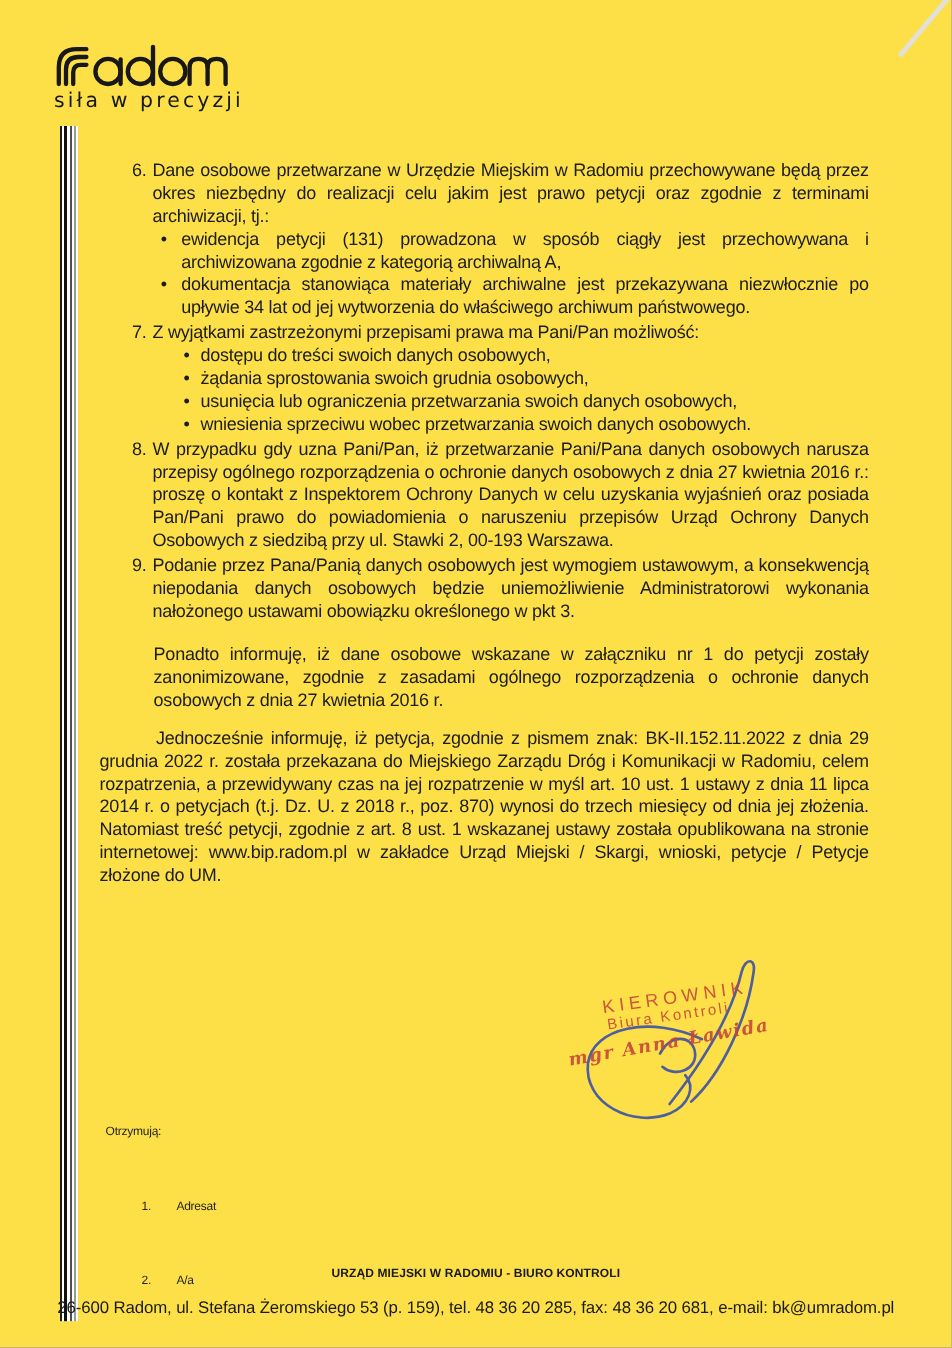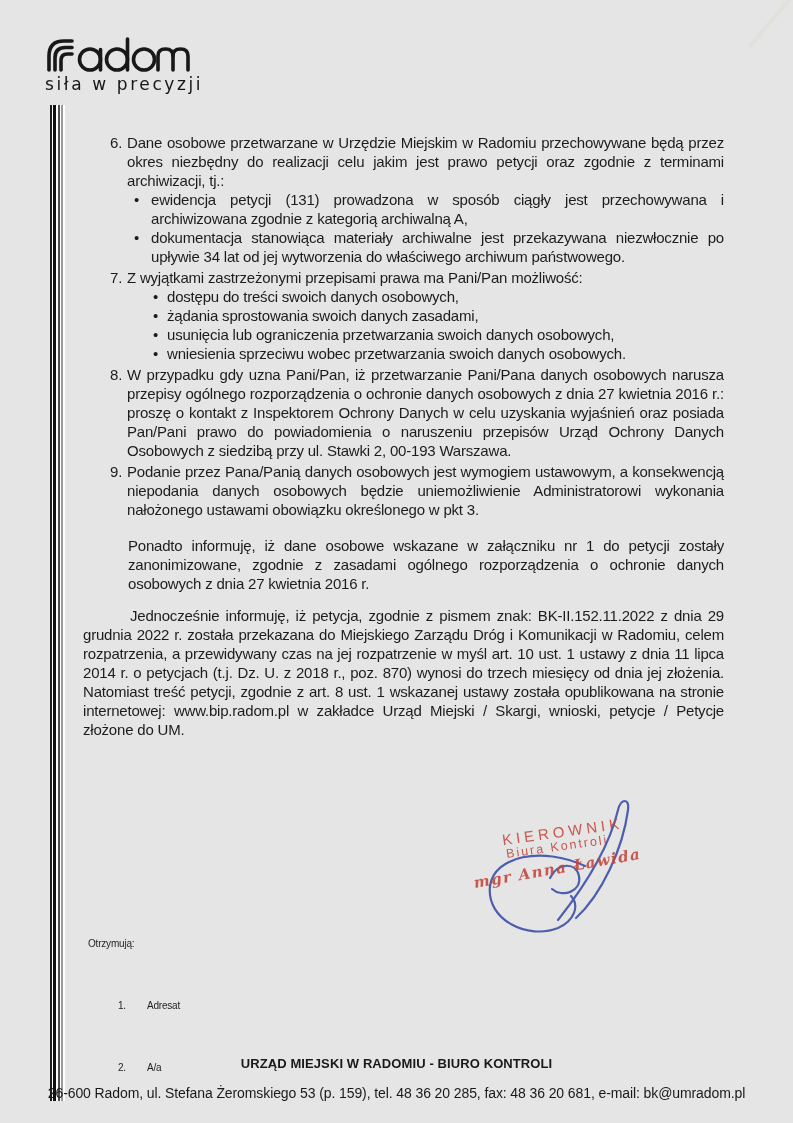--- a/index.html
+++ b/index.html
@@ -1,18 +1,18 @@
 <!DOCTYPE html>
 <html lang="pl"><head>
 <meta charset="utf-8">
 <style>
   html,body { margin:0; padding:0; background:#9a9a9a; }
   .page {
     position:relative; width:793px; height:1123px; margin:0 auto;
-    background:#e5e5e5; overflow:hidden;
+    background:#fde047; overflow:hidden;
     font-family:"Liberation Sans", sans-serif; color:#1f1f1f;
   }
 
   
   .scan-band {
     position:absolute; left:50px; top:105px; width:15px; height:996px;
     background:linear-gradient(90deg,
       #1c1c1c 0 2px, #fff 2px 3.5px,
       #111 3.5px 6px, #fff 6px 8px,
       #4f4f4f 8px 10px, #fff 10px 11.5px,
@@ -61,21 +61,21 @@
     font-weight:bold; font-size:15px; letter-spacing:1.5px; transform:rotate(-2deg);
   }
 
   
   .otrzymuja { position:absolute; left:88px; top:933px; font-size:10px; line-height:22px; letter-spacing:-0.2px; }
   .o-row { margin-left:30px;margin-top:40px; }
   .o-num { display:inline-block; width:29px; }
 
   
   .footer { position:absolute; left:0; right:0; top:1056px; text-align:center; color:#191919; }
-  .footer-title { font-weight:bold; font-size:13px; letter-spacing:0.1px; }
+  .footer-title { font-weight:bold; font-size:10px; letter-spacing:0.1px; }
   .footer-address { font-size:14px; margin-top:14px; letter-spacing:-0.1px; }
 </style>
 </head>
 <body>
 
 <div class="page">
 
   <div class="scan-band"></div>
   <div class="corner-smudge"></div>
 
@@ -117,21 +117,21 @@
     <div class="li">
       <span class="li-num">7.</span>
       <div class="li-text">
         <span>Z wyjątkami zastrzeżonymi przepisami prawa ma Pani/Pan możliwość:</span>
         <div class="bullet-row b7">
           <span class="b-dot">•</span>
           <span class="b-text">dostępu do treści swoich danych osobowych,</span>
         </div>
         <div class="bullet-row b7">
           <span class="b-dot">•</span>
-          <span class="b-text">żądania sprostowania swoich danych zasadami,</span>
+          <span class="b-text">żądania sprostowania swoich grudnia osobowych,</span>
         </div>
         <div class="bullet-row b7">
           <span class="b-dot">•</span>
           <span class="b-text">usunięcia lub ograniczenia przetwarzania swoich danych osobowych,</span>
         </div>
         <div class="bullet-row b7">
           <span class="b-dot">•</span>
           <span class="b-text">wniesienia sprzeciwu wobec przetwarzania swoich danych osobowych.</span>
         </div>
       </div>

